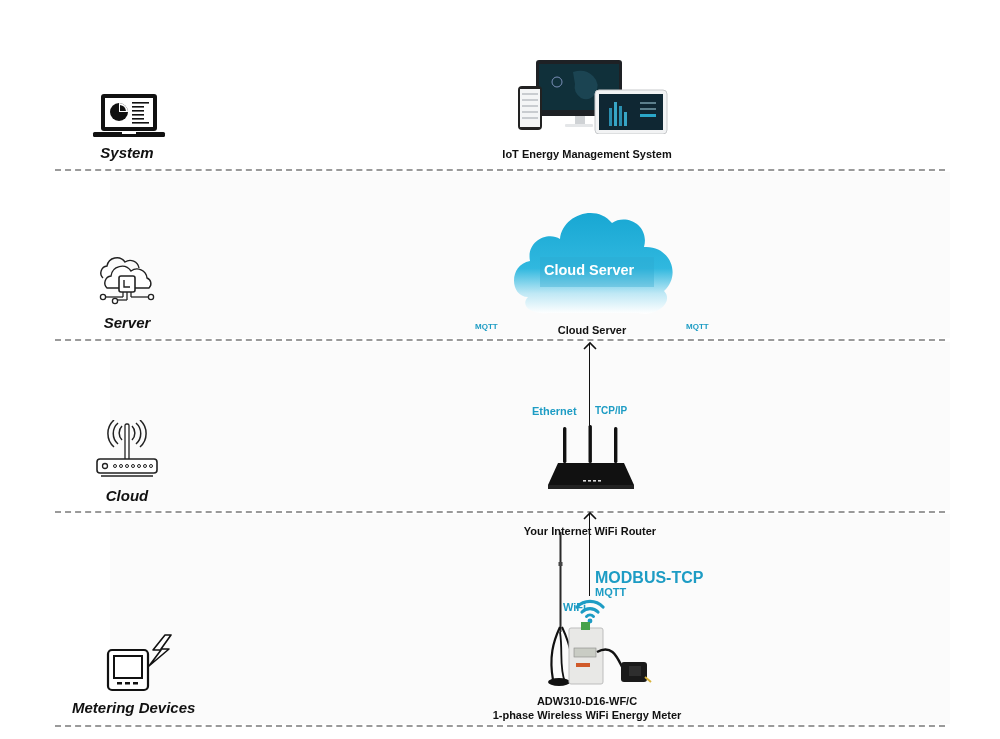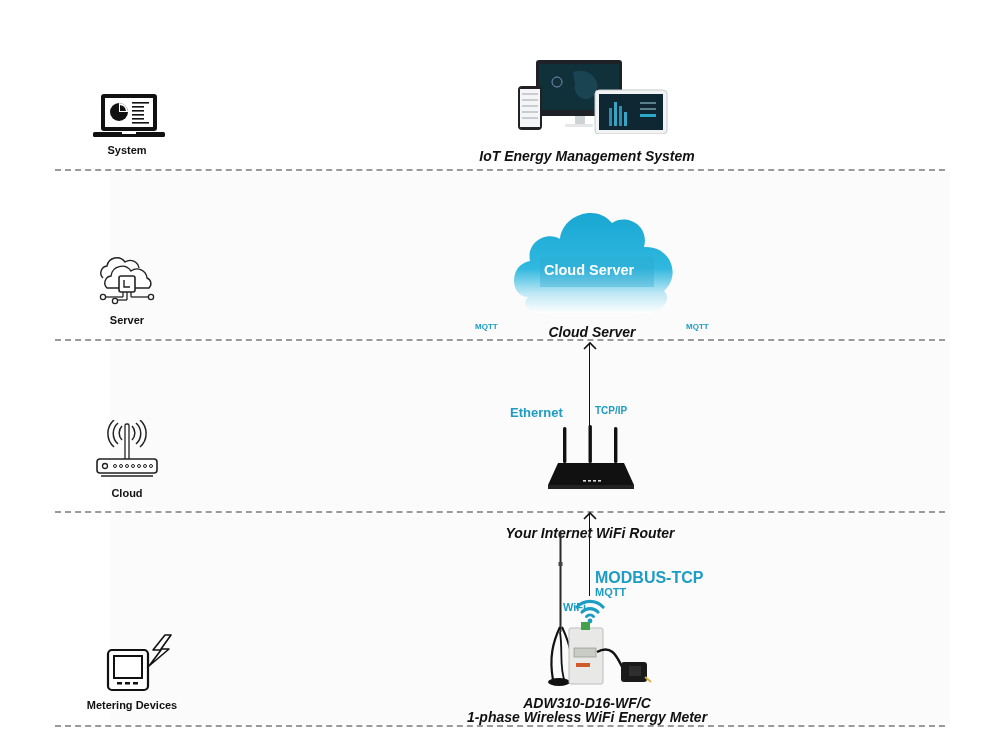--- a/index.html
+++ b/index.html
@@ -1,22 +1,22 @@
 <!DOCTYPE html>
 <html><head>
 <meta charset="utf-8">
 <style>
   * { box-sizing: border-box; margin: 0; padding: 0; }
   html, body { width: 1000px; height: 739px; background: #ffffff; overflow: hidden; }
   body { position: relative; font-family: "Liberation Sans", sans-serif; color: #111; }
   .layer-bg { position: absolute; left: 110px; width: 840px; background: #fbfbfb; }
   .divider { position: absolute; left: 55px; width: 890px; height: 0; border-top: 2px dashed #9a9a9a; }
   .abs { position: absolute; }
-  .label { position: absolute; font-weight: bold; font-size: 11px; text-align: center; white-space: nowrap; color: #111; }
-  .center-label { position: absolute; font-weight: bold; font-size: 14px; text-align: left; white-space: nowrap; color: #111; transform: translateX(-50%); font-style: italic; }
+  .label { position: absolute; font-weight: bold; font-size: 15px; text-align: center; white-space: nowrap; color: #111; font-style: italic; }
+  .center-label { position: absolute; font-weight: bold; font-size: 11px; text-align: left; white-space: nowrap; color: #111; transform: translateX(-50%); }
   .proto { position: absolute; font-weight: bold; color: #1d9cc4; white-space: nowrap; }
   .arrow-line { position: absolute; width: 0; border-left: 1.5px solid #111; }
   .cloud-text { position: absolute; left: 544px; top: 262px; font-size: 14.5px; font-weight: bold; color: #ffffff; }
 </style>
 </head>
 <body>
 
 <div class="layer-bg" style="top:172px;height:166px;"></div>
 <div class="layer-bg" style="top:342px;height:168px;"></div>
 <div class="layer-bg" style="top:514px;height:210px;"></div>
@@ -135,21 +135,21 @@
 <div class="cloud-text">Cloud Server</div>
 <div class="proto" style="left:475px;top:322px;font-size:8px;">MQTT</div>
 <div class="proto" style="left:686px;top:322px;font-size:8px;">MQTT</div>
 <div class="center-label" style="left:592px;top:324px;">Cloud Server</div>
 
 <div class="arrow-line" style="left:589px;top:344px;height:90px;"></div>
 <svg class="abs" style="left:583px;top:341px;" width="14" height="10" viewBox="0 0 14 10">
   <path d="M1 8 L7 2 L13 8" fill="none" stroke="#111" stroke-width="1.6"></path>
 </svg>
 
-<div class="proto" style="left:510px;top:405px;font-size:13px;">Ethernet</div>
+<div class="proto" style="left:532px;top:405px;font-size:11px;">Ethernet</div>
 <div class="proto" style="left:595px;top:405px;font-size:10px;">TCP/IP</div>
 
 <svg class="abs" style="left:546px;top:425px;" width="90" height="66" viewBox="0 0 90 66">
   <rect x="17" y="2" width="3.4" height="36" rx="1.5" fill="#111"></rect>
   <rect x="42.5" y="0" width="3.4" height="38" rx="1.5" fill="#111"></rect>
   <rect x="68" y="2" width="3.4" height="36" rx="1.5" fill="#111"></rect>
   <path d="M12 38 L78 38 L88 60 L2 60 Z" fill="#111"></path>
   <rect x="2" y="60" width="86" height="4" fill="#222"></rect>
   <rect x="37" y="55" width="3" height="1.6" fill="#ddd"></rect>
   <rect x="42" y="55" width="3" height="1.6" fill="#ddd"></rect>

